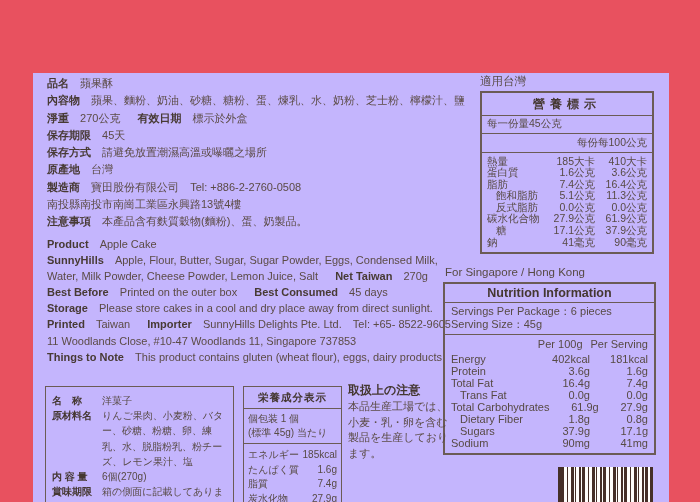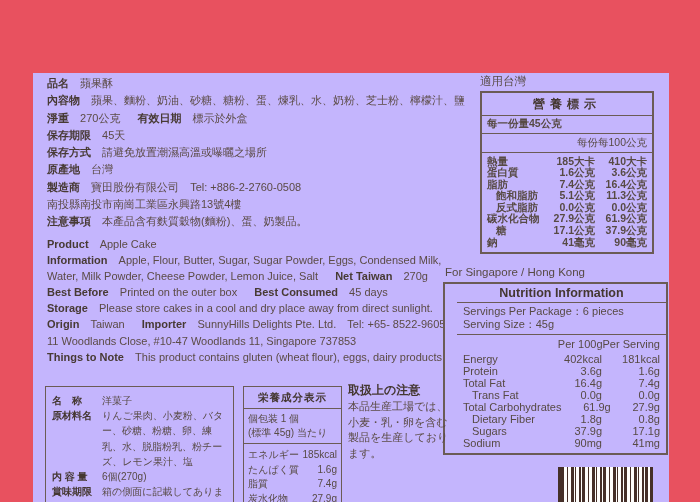--- a/index.html
+++ b/index.html
@@ -30,29 +30,29 @@
   .nt-title{text-align:center;font-weight:bold;color:#443731;border-bottom:1.5px solid #6b5b55;}
   .nt-serv{border-bottom:1.5px solid #6b5b55;}
   .nt-cols{display:flex;justify-content:flex-end;border-bottom:1.5px solid #6b5b55;}
   .trow{display:flex;align-items:baseline;}
   .tname{flex:1;white-space:nowrap;}
   .ind{padding-left:9px;}
   .tv{text-align:right;white-space:nowrap;}
   
   .tw{left:447px;top:18px;width:170px;font-size:10.5px;}
   .tw .nt-title{font-size:12px;letter-spacing:5px;padding:3px 0 2px;}
-  .tw .nt-serv{padding:2px 5px 3px;line-height:11.5px;font-weight:bold;}
+  .tw .nt-serv{padding:2px 5px 3px;line-height:11.5px;}
   .tw .nt-cols{padding:2px 5px;}
-  .tw .nt-rows{padding:3px 5px 4px;line-height:11.6px;font-weight:bold;}
+  .tw .nt-rows{padding:3px 5px 4px;line-height:11.6px;}
   .tw .tv{width:52px;}
   
-  .sg{left:410px;top:209px;width:209px;font-size:11px;padding-left:12px;}
+  .sg{left:410px;top:209px;width:209px;font-size:11px;}
   .sg .nt-title{font-size:12.5px;padding:2px 0;}
   .sg .nt-serv{padding:2px 6px 3px;line-height:13px;}
-  .sg .nt-cols{padding:3px 6px;}
+  .sg .nt-cols{padding:3px 6px;gap:8px;}
   .sg .nt-rows{padding:3px 6px 4px;line-height:12px;}
   .sg .tv{width:58px;}
   
   .jbox{position:absolute;border:1.5px solid #6b5b55;color:#574a44;}
   .jp-label{left:12px;top:313px;width:189px;height:125px;padding:6px 6px;font-size:10px;line-height:15.2px;box-sizing:border-box;}
   .jrow{display:flex;}
   .jlbl{width:50px;flex:none;font-weight:bold;color:#443731;}
   .jval{flex:1;}
   
   .jp-nutr{left:210px;top:313px;width:99px;height:125px;box-sizing:border-box;font-size:10px;}
@@ -125,37 +125,37 @@
       <span class="gap-s">本產品含有麩質穀物(麵粉)、蛋、奶製品。</span>
     </div>
   </div>
 
   <div class="en-block">
     <div class="en-line">
       <span class="lbl">Product</span>
       <span class="gap-s">Apple Cake</span>
     </div>
     <div class="en-wrap">
-      <span class="lbl">Information</span>
+      <span class="lbl">SunnyHills</span>
       <span class="gap-s">Apple, Flour, Butter, Sugar, Sugar Powder, Eggs, Condensed Milk, Water, Milk Powder, Cheese Powder, Lemon Juice, Salt</span>
       <span class="lbl gap-l">Net Taiwan</span>
       <span class="gap-s">270g</span>
     </div>
     <div class="en-line">
       <span class="lbl">Best Before</span>
       <span class="gap-s">Printed on the outer box</span>
       <span class="lbl gap-l">Best Consumed</span>
       <span class="gap-s">45 days</span>
     </div>
     <div class="en-line">
       <span class="lbl">Storage</span>
       <span class="gap-s">Please store cakes in a cool and dry place away from direct sunlight.</span>
     </div>
     <div class="en-line">
-      <span class="lbl">Origin</span>
+      <span class="lbl">Printed</span>
       <span class="gap-s">Taiwan</span>
       <span class="lbl gap-l">Importer</span>
       <span class="gap-s">SunnyHills Delights Pte. Ltd.</span>
       <span class="gap-s">Tel: +65- 8522-9605</span>
     </div>
     <div class="en-line">11 Woodlands Close, #10-47 Woodlands 11, Singapore 737853</div>
     <div class="en-line">
       <span class="lbl">Things to Note</span>
       <span class="gap-s">This product contains gluten (wheat flour), eggs, dairy products.</span>
     </div>

